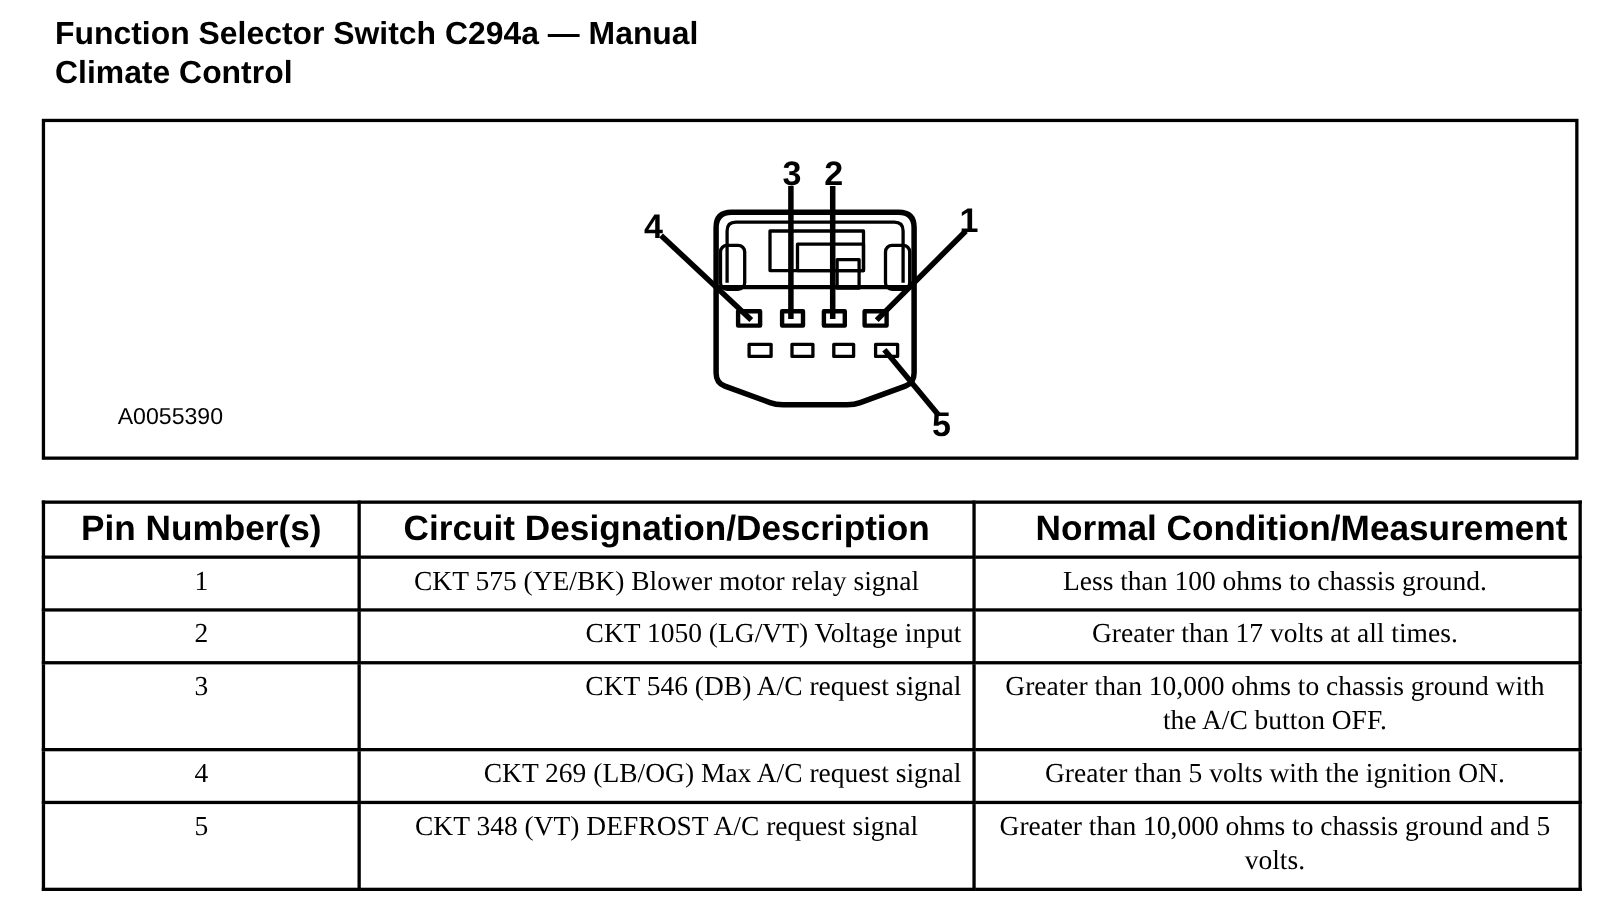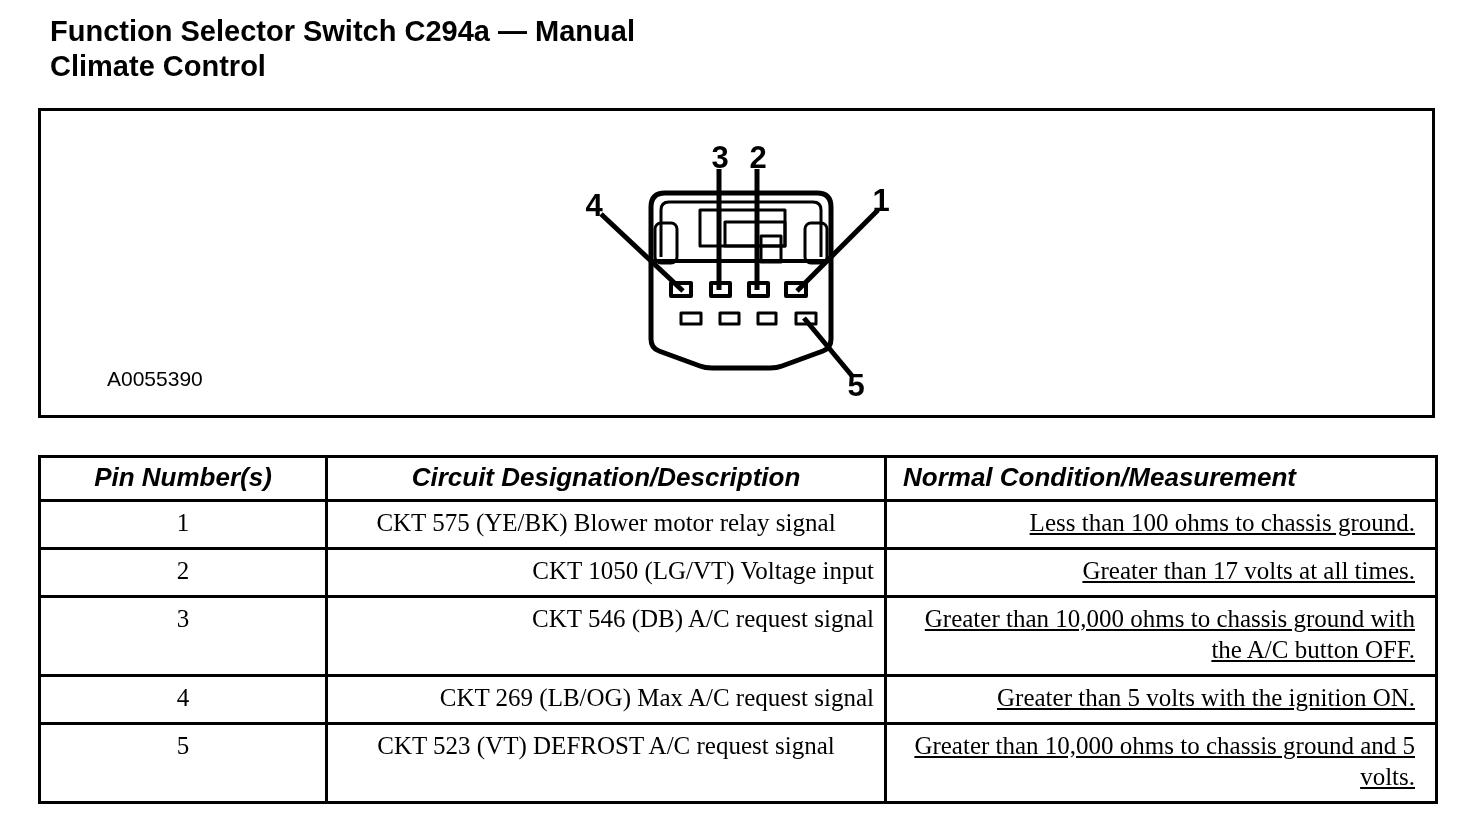--- a/index.html
+++ b/index.html
@@ -44,40 +44,39 @@
   }
   .pin-table col.c1{width:287px;}
   .pin-table col.c2{width:559px;}
   .pin-table col.c3{width:551px;}
   .pin-table th,.pin-table td{
     border:3px solid #000;
     vertical-align:top;
   }
   .pin-table th{
     font-family:"Liberation Sans",sans-serif;
-    font-weight:bold;font-size:26px;
+    font-weight:bold;font-size:32px;
     padding:4px 10px 6px 10px;
     vertical-align:middle;
-    font-style:italic;
   }
   .pin-table th.h-pin,.pin-table th.h-circuit{text-align:center;}
-  .pin-table th.h-condition{text-align:left;padding-left:16px;}
+  .pin-table th.h-condition{text-align:right;padding-left:16px;}
   .pin-table td{
     font-family:"Liberation Serif",serif;
     font-size:25px;line-height:31px;
     padding:5px 10px 9px 10px;
   }
   .pin-table td.cell-pin{text-align:center;}
   .pin-table td.cell-circuit{text-align:center;}
   .pin-table td.cell-circuit .wrap-narrow{
     display:inline-block;max-width:480px;
   }
   .pin-table td.cell-circuit.one-line{white-space:nowrap;text-align:right;}
   .pin-table td.cell-condition{
-    text-align:right;padding-left:16px;padding-right:20px;text-decoration:underline;
+    text-align:center;padding-left:16px;padding-right:20px;
   }
 </style>
 </head>
 <body>
 
 <div id="canvas">
 
   <div class="title">
     <div>Function Selector Switch C294a — Manual</div>
     <div>Climate Control</div>
@@ -168,19 +167,19 @@
         <td class="cell-circuit one-line">CKT 546 (DB) A/C request signal</td>
         <td class="cell-condition">Greater than 10,000 ohms to chassis ground with the A/C button OFF.</td>
       </tr>
       <tr>
         <td class="cell-pin">4</td>
         <td class="cell-circuit one-line">CKT 269 (LB/OG) Max A/C request signal</td>
         <td class="cell-condition">Greater than 5 volts with the ignition ON.</td>
       </tr>
       <tr>
         <td class="cell-pin">5</td>
-        <td class="cell-circuit"><span class="wrap-narrow">CKT 523 (VT) DEFROST A/C request signal</span></td>
+        <td class="cell-circuit"><span class="wrap-narrow">CKT 348 (VT) DEFROST A/C request signal</span></td>
         <td class="cell-condition">Greater than 10,000 ohms to chassis ground and 5 volts.</td>
       </tr>
     </tbody>
   </table>
 
 </div>
 
 </body></html>

